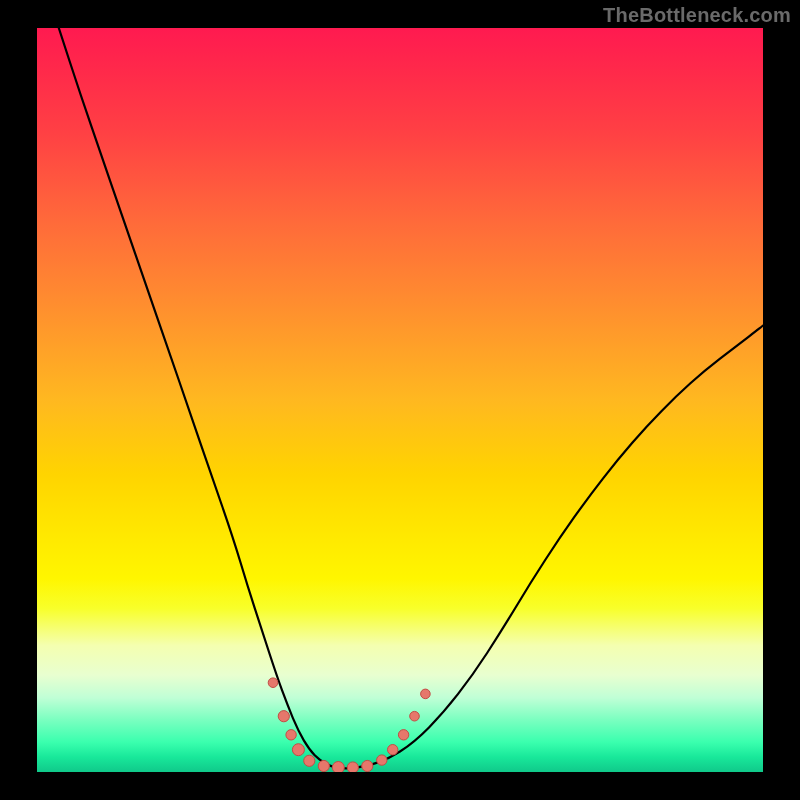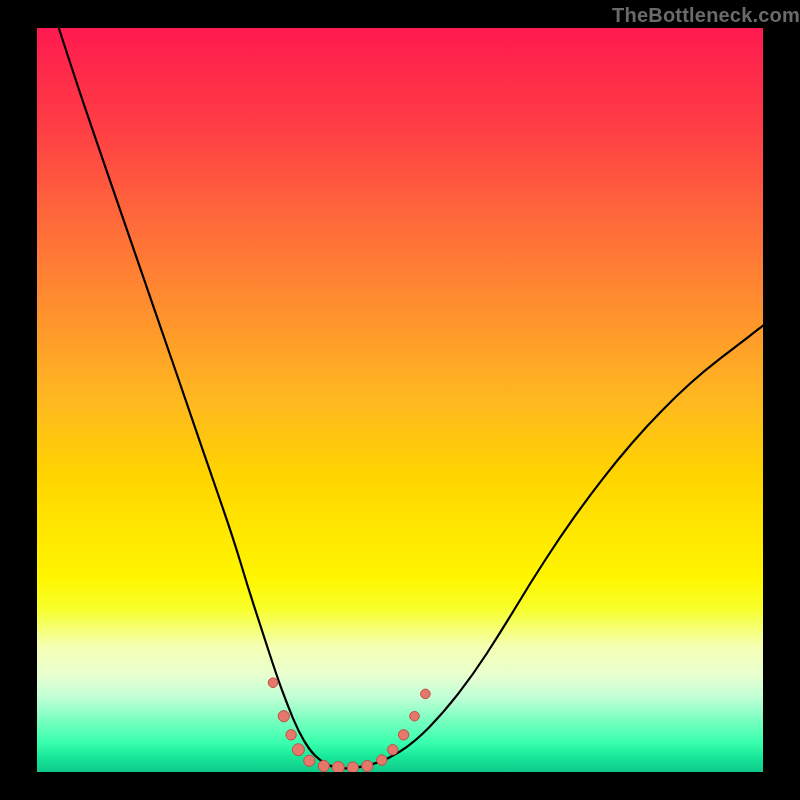--- a/index.html
+++ b/index.html
@@ -48,21 +48,21 @@
     position: absolute;
     left: 37px;
     top: 28px;
     width: 726px;
     height: 744px;
     pointer-events: none;
   }
   .watermark {
     position: absolute;
     top: 4px;
-    right: 0;
+    right: 9px;
     color: #6a6a6a;
     font-size: 20px;
     font-weight: 600;
     letter-spacing: 0.2px;
     user-select: none;
   }
 </style>
 </head>
 <body>
 

